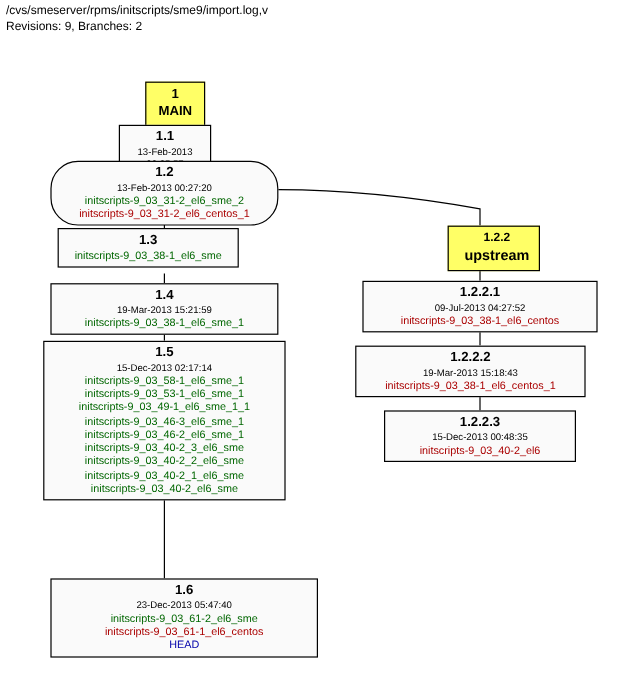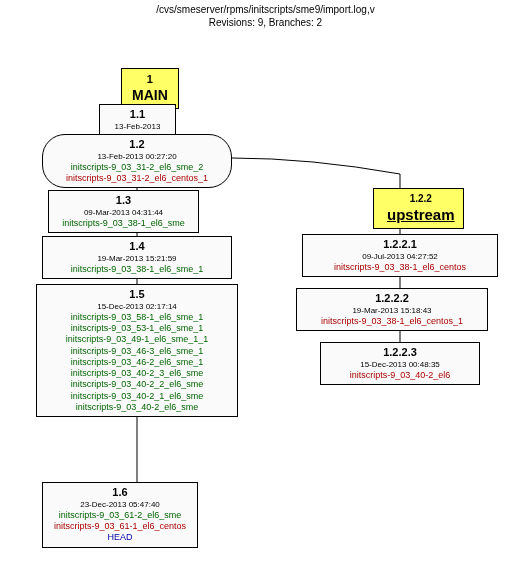--- a/index.html
+++ b/index.html
@@ -9,21 +9,20 @@
   background: #fff;
   width: 531px;
   height: 565px;
   position: relative;
 }
 .header {
   padding: 3px 5px;
   font-size: 10px;
   color: #000;
   line-height: 1.3;
-  text-align: center;
 }
 .diagram {
   position: relative;
   top: 2px;
 }
 .node {
   position: absolute;
   border: 1px solid #000;
   background: #fafafa;
   text-align: center;
@@ -81,40 +80,39 @@
   <line x1="137" y1="376" x2="137" y2="448" stroke="#000" stroke-width="1"></line>
 
   <path d="M232,124 Q310,124 400,140 L400,154" fill="none" stroke="#000" stroke-width="1"></path>
   <line x1="400" y1="184" x2="400" y2="200" stroke="#000" stroke-width="1"></line>
   <line x1="400" y1="238" x2="400" y2="254" stroke="#000" stroke-width="1"></line>
   <line x1="400" y1="292" x2="400" y2="308" stroke="#000" stroke-width="1"></line>
 </svg>
 
 <div class="node node-main" style="left:121px; top:34px;">
   <div>1</div>
-  <div style="font-size:14px;">MAIN</div>
+  <div style="font-size:11px;">MAIN</div>
 </div>
 
 <div class="node" style="left:99px; top:70px; width:77px;">
   <div class="ver">1.1</div>
   <div class="date">13-Feb-2013 00:25:57</div>
 </div>
 
 <div class="node" style="left:42px; top:100px; width:190px;border-radius:23px;">
   <div class="ver">1.2</div>
   <div class="date">13-Feb-2013 00:27:20</div>
   <div>
         <div class="tag-green">initscripts-9_03_31-2_el6_sme_2</div>
         <div class="tag-red">initscripts-9_03_31-2_el6_centos_1</div>
       </div>
 </div>
 
 <div class="node" style="left:48px; top:156px; width:151px;">
   <div class="ver">1.3</div>
-  <div class="date">09-Mar-2013 04:31:44</div>
   <div>
         <div class="tag-green">initscripts-9_03_38-1_el6_sme</div>
       </div>
 </div>
 
 <div class="node" style="left:42px; top:202px; width:190px;">
   <div class="ver">1.4</div>
   <div class="date">19-Mar-2013 15:21:59</div>
   <div>
         <div class="tag-green">initscripts-9_03_38-1_el6_sme_1</div>
@@ -130,33 +128,33 @@
         <div class="tag-green">initscripts-9_03_49-1_el6_sme_1_1</div>
         <div class="tag-green">initscripts-9_03_46-3_el6_sme_1</div>
         <div class="tag-green">initscripts-9_03_46-2_el6_sme_1</div>
         <div class="tag-green">initscripts-9_03_40-2_3_el6_sme</div>
         <div class="tag-green">initscripts-9_03_40-2_2_el6_sme</div>
         <div class="tag-green">initscripts-9_03_40-2_1_el6_sme</div>
         <div class="tag-green">initscripts-9_03_40-2_el6_sme</div>
       </div>
 </div>
 
-<div class="node" style="left:42px; top:448px; width:156px;">
+<div class="node" style="left:42px; top:448px; width:223px;">
   <div class="ver">1.6</div>
   <div class="date">23-Dec-2013 05:47:40</div>
   <div>
         <div class="tag-green">initscripts-9_03_61-2_el6_sme</div>
         <div class="tag-red">initscripts-9_03_61-1_el6_centos</div>
         <div class="tag-blue">HEAD</div>
       </div>
 </div>
 
 <div class="node node-branch" style="left:373px; top:154px;padding-left:13px;">
   <div>1.2.2</div>
-  <div style="font-size:15px;text-decoration:underline;">upstream</div>
+  <div style="font-size:12px;">upstream</div>
 </div>
 
 <div class="node" style="left:302px; top:200px; width:196px;">
   <div class="ver">1.2.2.1</div>
   <div class="date">09-Jul-2013 04:27:52</div>
   <div>
         <div class="tag-red">initscripts-9_03_38-1_el6_centos</div>
       </div>
 </div>
 

